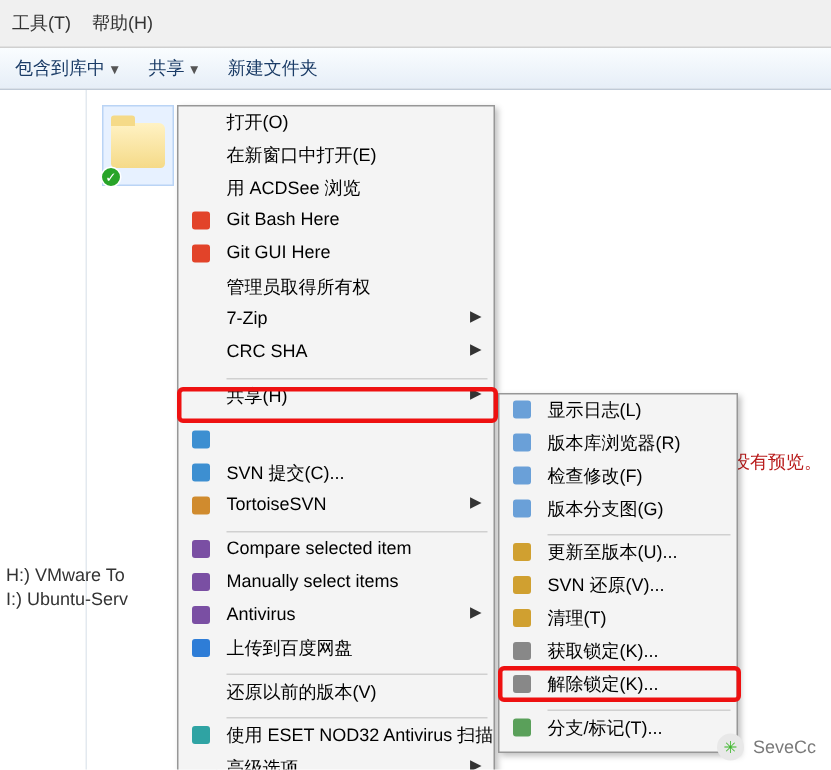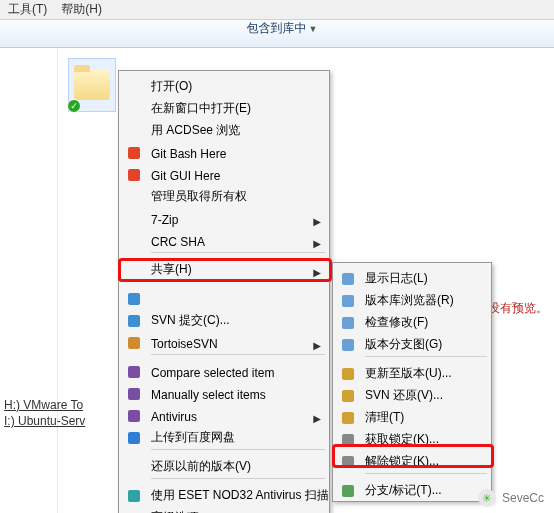--- a/index.html
+++ b/index.html
@@ -1,46 +1,46 @@
 <!DOCTYPE html>
 <html><head>
 <meta charset="utf-8">
 <style>
 * { margin: 0; padding: 0; box-sizing: border-box; font-family: "Microsoft YaHei", "SimSun", Tahoma, sans-serif; font-size: 12px; }
 body { background: #fff; width: 554px; height: 513px; overflow: hidden; position: relative; }
 
-.menubar { height: 20px; background: #f0f0f0; border-bottom: 1px solid #d0d0d0; padding-left: 8px; display: flex; align-items: center; gap: 14px; color: #333; }
-.toolbar { height: 28px; background: linear-gradient(#fafdff,#e6eef7); border-bottom: 1px solid #c0cad6; padding-left: 10px; display: flex; align-items: center; gap: 18px; color: #1a3b66; flex-direction: column; }
+.menubar { height: 32px; background: #f0f0f0; border-bottom: 1px solid #d0d0d0; padding-left: 8px; display: flex; align-items: center; gap: 14px; color: #333; }
+.toolbar { height: 28px; background: linear-gradient(#fafdff,#e6eef7); border-bottom: 1px solid #c0cad6; padding-left: 10px; display: flex; align-items: center; gap: 18px; color: #1a3b66; }
 .tb-item { display: inline-flex; align-items: center; gap: 2px; }
 .chev { font-size: 9px; color: #555; }
 
 .explorer { display: flex; height: calc(100% - 48px); }
 .sidebar-left { width: 58px; border-right: 1px solid #e3e9ef; }
 .content { flex: 1; padding: 10px; position: relative; background: #fff; }
 
 .folder { width: 48px; height: 54px; position: relative; display:flex; align-items:center; justify-content:center; background: rgba(160,200,255,0.25); border: 1px solid rgba(120,170,230,0.4); }
 .folder-ico { width: 36px; height: 30px; background: linear-gradient(#fff2c4,#f5da88); border-radius: 2px 4px 3px 3px; position: relative; }
 .folder-ico::before { content:""; position:absolute; left:0; top:-5px; width:16px; height:7px; background:#f5da88; border-radius:2px 2px 0 0; }
 .check { position:absolute; left:-2px; bottom:-2px; width:14px; height:14px; border-radius:50%; background:#28a428; border:1px solid #fff; display:flex; align-items:center; justify-content:center; color:#fff; font-size:9px; }
 
 .ctx-menu { position: absolute; background: #f4f4f4; border: 1px solid #979797; box-shadow: 2px 2px 4px rgba(0,0,0,0.25); padding: 2px; }
 .ctx-menu.main { left: 118px; top: 70px; width: 212px; }
 .ctx-menu.sub  { left: 332px; top: 262px; width: 160px; }
-.mi { display: flex; align-items: flex-end; height: 22px; position: relative; padding: 0 20px 0 30px; cursor: default; white-space: nowrap; }
+.mi { display: flex; align-items: flex-start; height: 22px; position: relative; padding: 0 20px 0 30px; cursor: default; white-space: nowrap; }
 .mi .ico { position: absolute; left: 5px; width: 16px; height: 16px; display:flex; align-items:center; justify-content:center; font-size: 13px; }
 .mi .arrow { position: absolute; right: 6px; font-size: 10px; color: #333; }
 .sep { height: 1px; background: #d0d0d0; margin: 3px 2px 3px 30px; }
 .ctx-menu .gutter { position:absolute; left:0; top:2px; bottom:2px; width:26px; background:#eef1f4; border-right:1px solid #e2e2e2; z-index:-1;}
 
 .hl-red { position:absolute; border:3px solid #e11; border-radius:4px; pointer-events:none; }
 .hl1 { left: 118px; top: 258px; width: 214px; height: 24px; }
 .hl2 { left: 332px; top: 444px; width: 162px; height: 24px; }
 
 .right-pane { position:absolute; right:6px; top:300px; color:#b91c1c; }
-.sidebar-items { position:absolute; left:4px; top:397px; font-size:11px; color:#333; line-height:16px;text-decoration:underline; }
+.sidebar-items { position:absolute; left:4px; top:375px; font-size:11px; color:#333; line-height:16px; }
 .watermark { position:absolute; right:10px; bottom:6px; display:flex; align-items:center; gap:6px; color:#7a7a7a; font-size:12px; }
 .wm-ico { width:18px; height:18px; border-radius:50%; background:#e8e8e8; display:flex; align-items:center; justify-content:center; color:#3cb72a; font-size:11px; }
 
 svg { display:block; }
 </style>
 </head>
 <body>
 
 <div class="menubar">
   <span>工具(T)</span>

